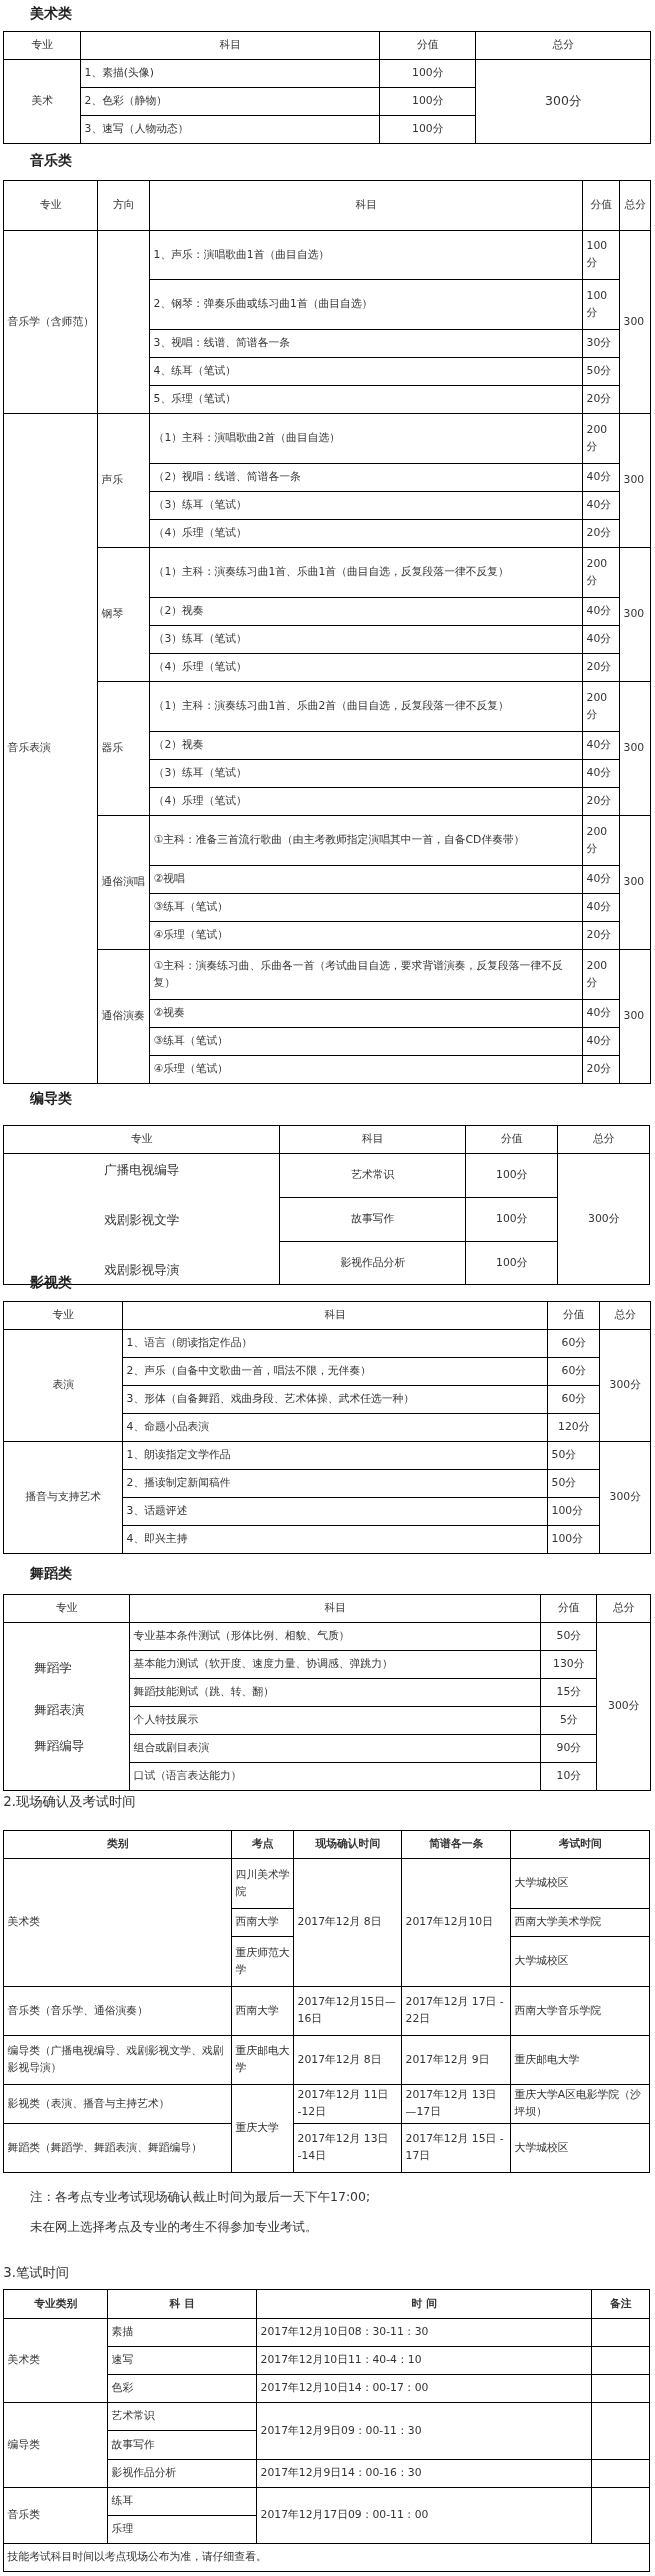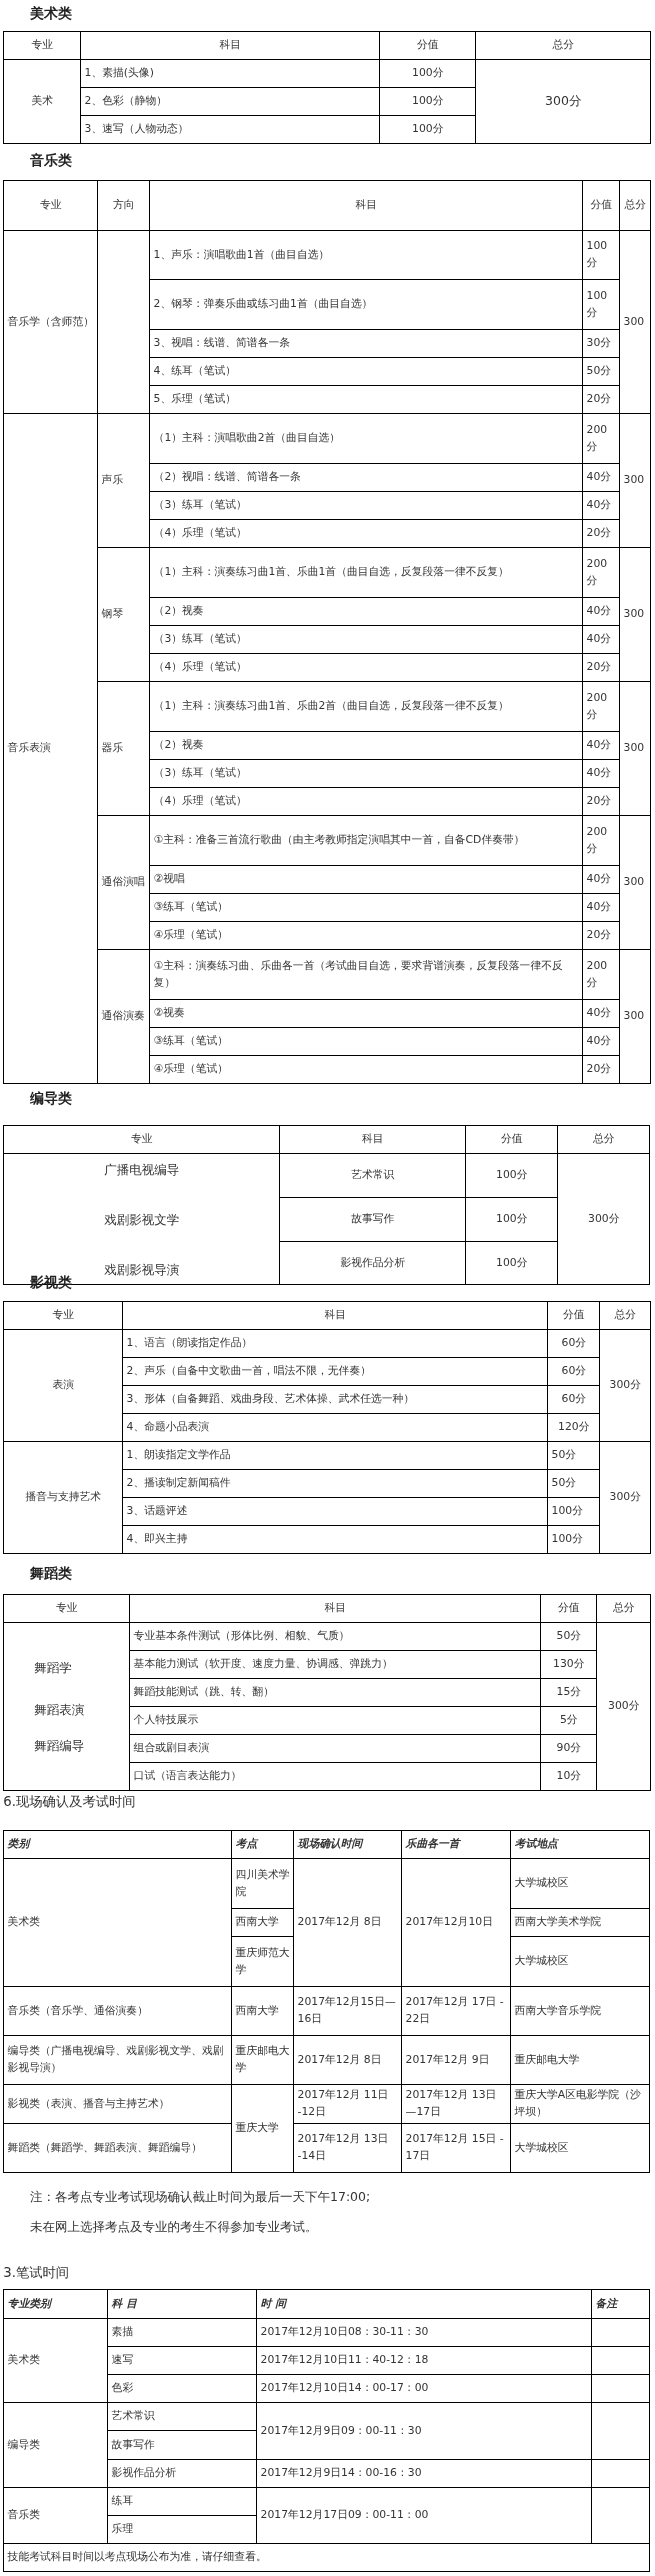--- a/index.html
+++ b/index.html
@@ -43,21 +43,21 @@
     font-size: 10.8px;
     font-weight: normal;
     color: #333;
     padding: 1.7px 3.3px;
     line-height: 16.7px;
     vertical-align: middle;
     text-align: left;
   }
   .c { text-align: center; }
   .b { font-weight: normal; }
-  th.hb { font-weight: bold; text-align: left; color: #333; font-style: italic; }
+  th.hb { font-weight: bold; text-align: center; color: #333; }
   .bigtxt { font-size: 12.5px; line-height: 27px; }
 </style>
 </head>
 <body>
 
 <div class="heading" style="top:5px;">美术类</div>
 <table style="top:31px;">
   <colgroup>
       <col style="width:77px">
       <col style="width:299px">
@@ -359,36 +359,36 @@
         <td>组合或剧目表演</td>
         <td class="c">90分</td>
       </tr>
   <tr style="height:28px">
         <td>口试（语言表达能力）</td>
         <td class="c">10分</td>
       </tr>
 </tbody>
   </table>
 
-<div class="section-title" style="top:1793px;">6.现场确认及考试时间</div>
+<div class="section-title" style="top:1793px;">2.现场确认及考试时间</div>
 <table style="top:1830px;">
   <colgroup>
       <col style="width:228px">
       <col style="width:62px">
       <col style="width:108px">
       <col style="width:109px">
       <col style="width:139px">
     </colgroup>
   <tbody>
       <tr style="height:28px">
     <th class="hb">类别</th>
     <th class="hb">考点</th>
     <th class="hb">现场确认时间</th>
-    <th class="hb">乐曲各一首</th>
-    <th class="hb">考试地点</th>
+    <th class="hb">简谱各一条</th>
+    <th class="hb">考试时间</th>
   </tr>
   <tr style="height:50px">
     <td rowspan="3">美术类</td>
     <td>四川美术学院</td>
     <td rowspan="3">2017年12月 8日</td>
     <td rowspan="3">2017年12月10日</td>
     <td>大学城校区</td>
   </tr>
   <tr style="height:28px">
     <td>西南大学</td>
@@ -447,21 +447,21 @@
     <th class="hb">备注</th>
   </tr>
   <tr style="height:28px">
     <td rowspan="3">美术类</td>
     <td>素描</td>
     <td>2017年12月10日08：30-11：30</td>
     <td></td>
   </tr>
   <tr style="height:28px">
     <td>速写</td>
-    <td>2017年12月10日11：40-12：18</td>
+    <td>2017年12月10日11：40-4：10</td>
     <td></td>
   </tr>
   <tr style="height:28px">
     <td>色彩</td>
     <td>2017年12月10日14：00-17：00</td>
     <td></td>
   </tr>
   <tr style="height:28px">
     <td rowspan="3">编导类</td>
     <td>艺术常识</td>

